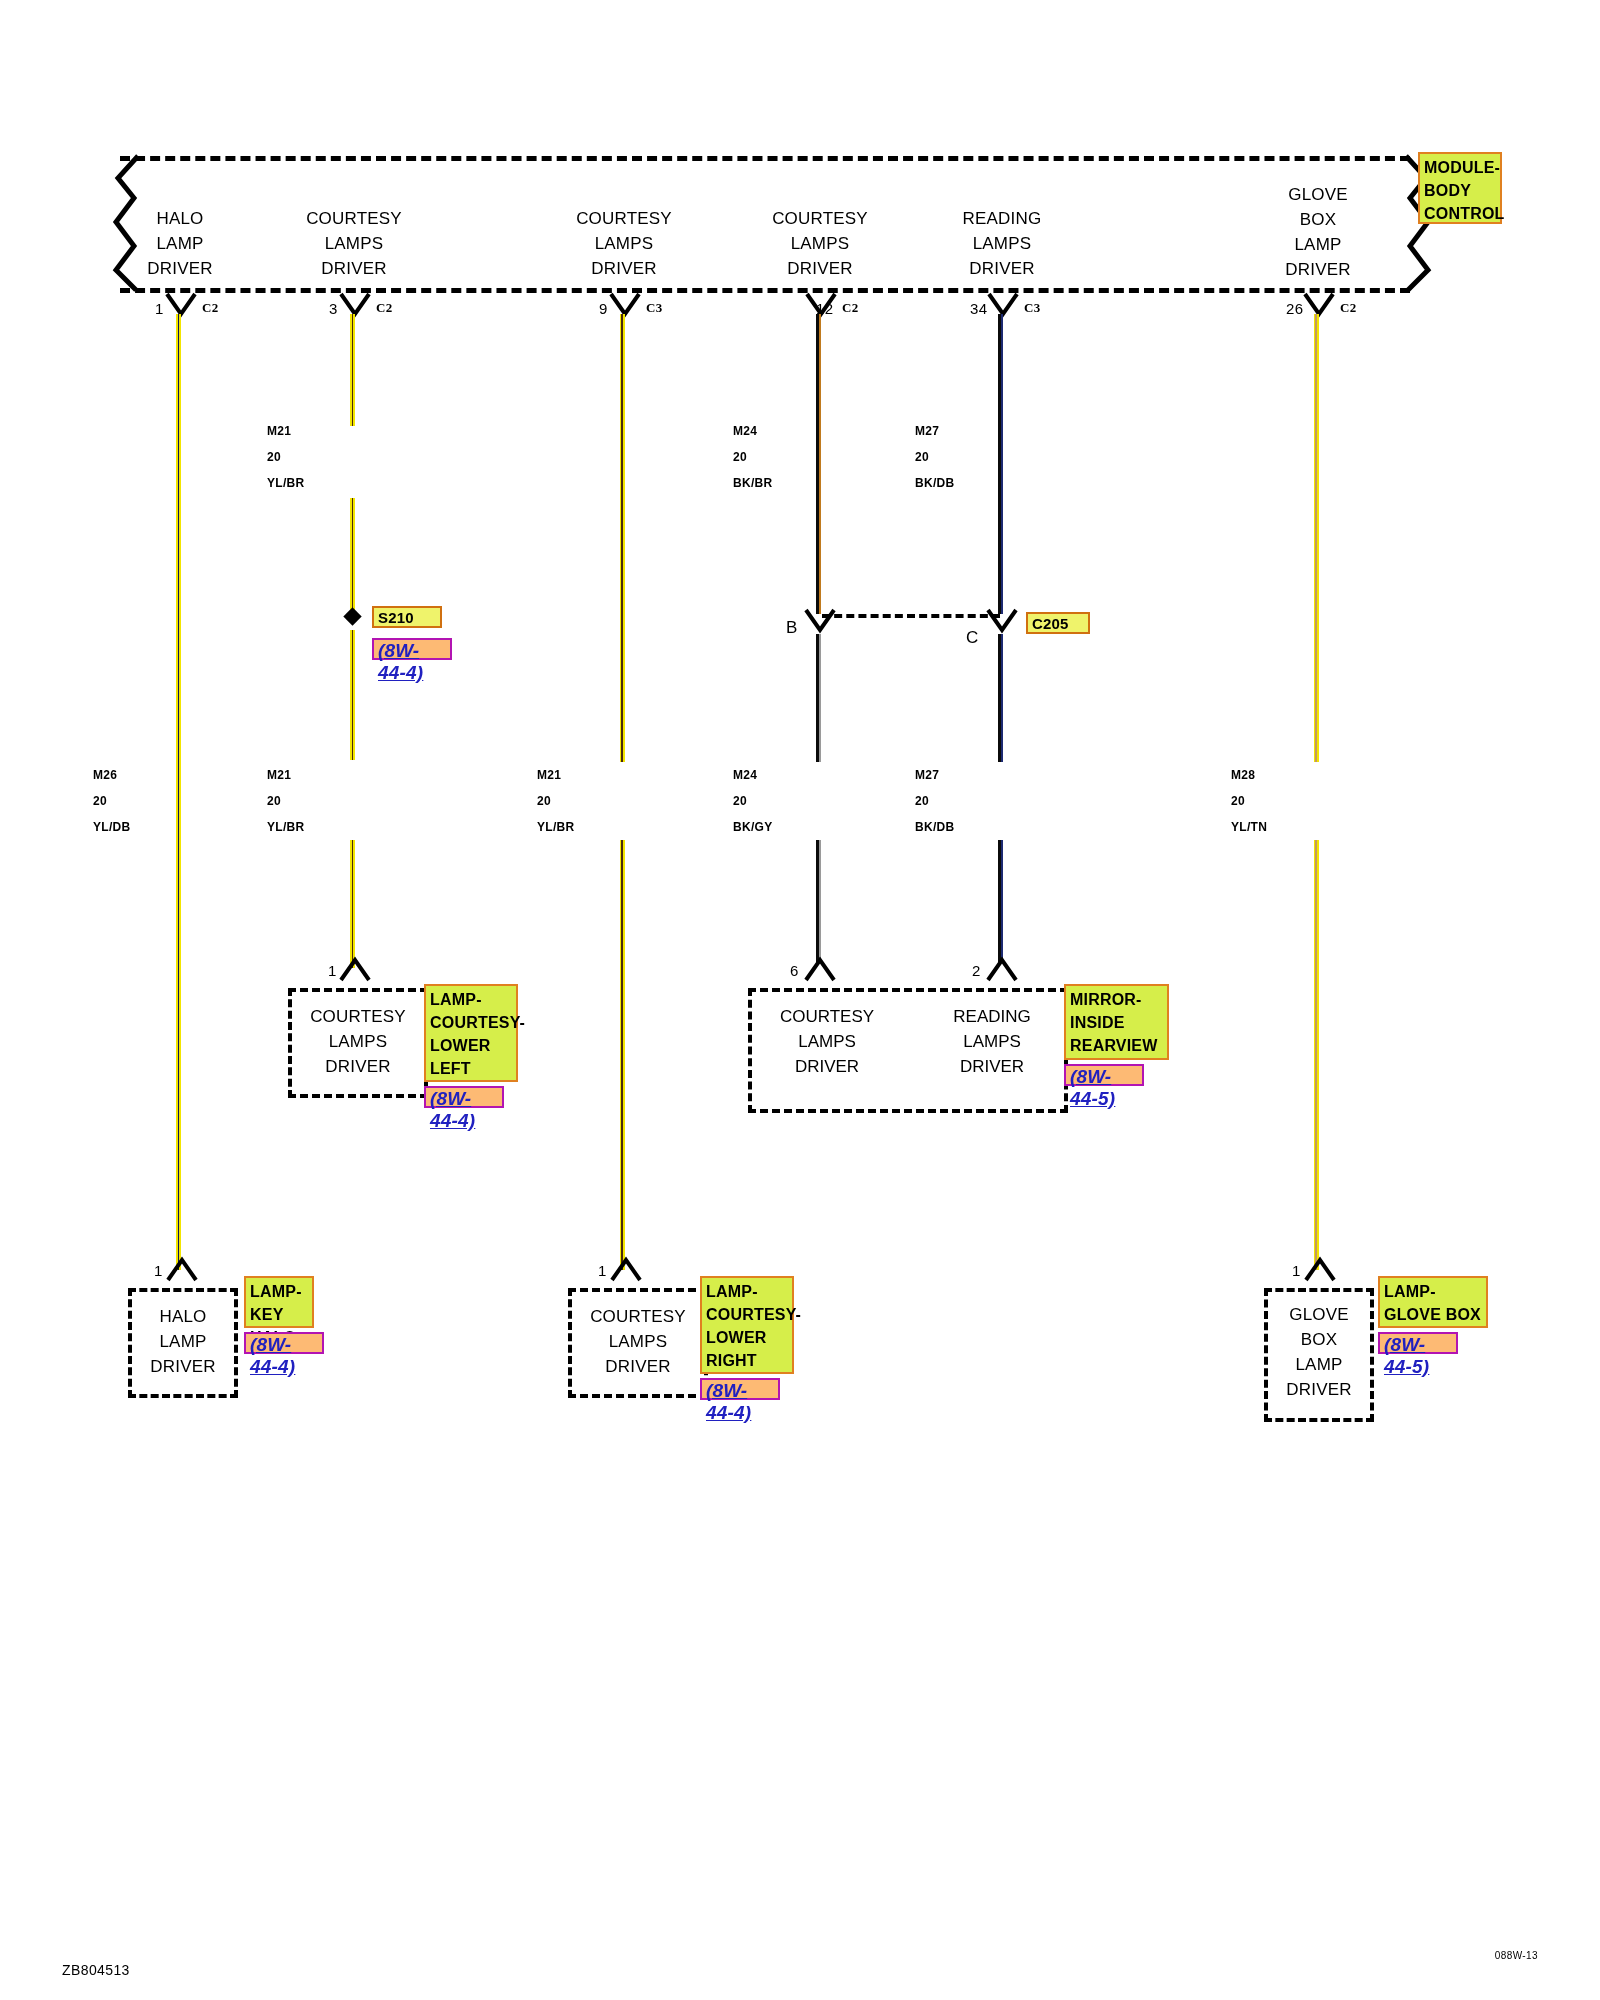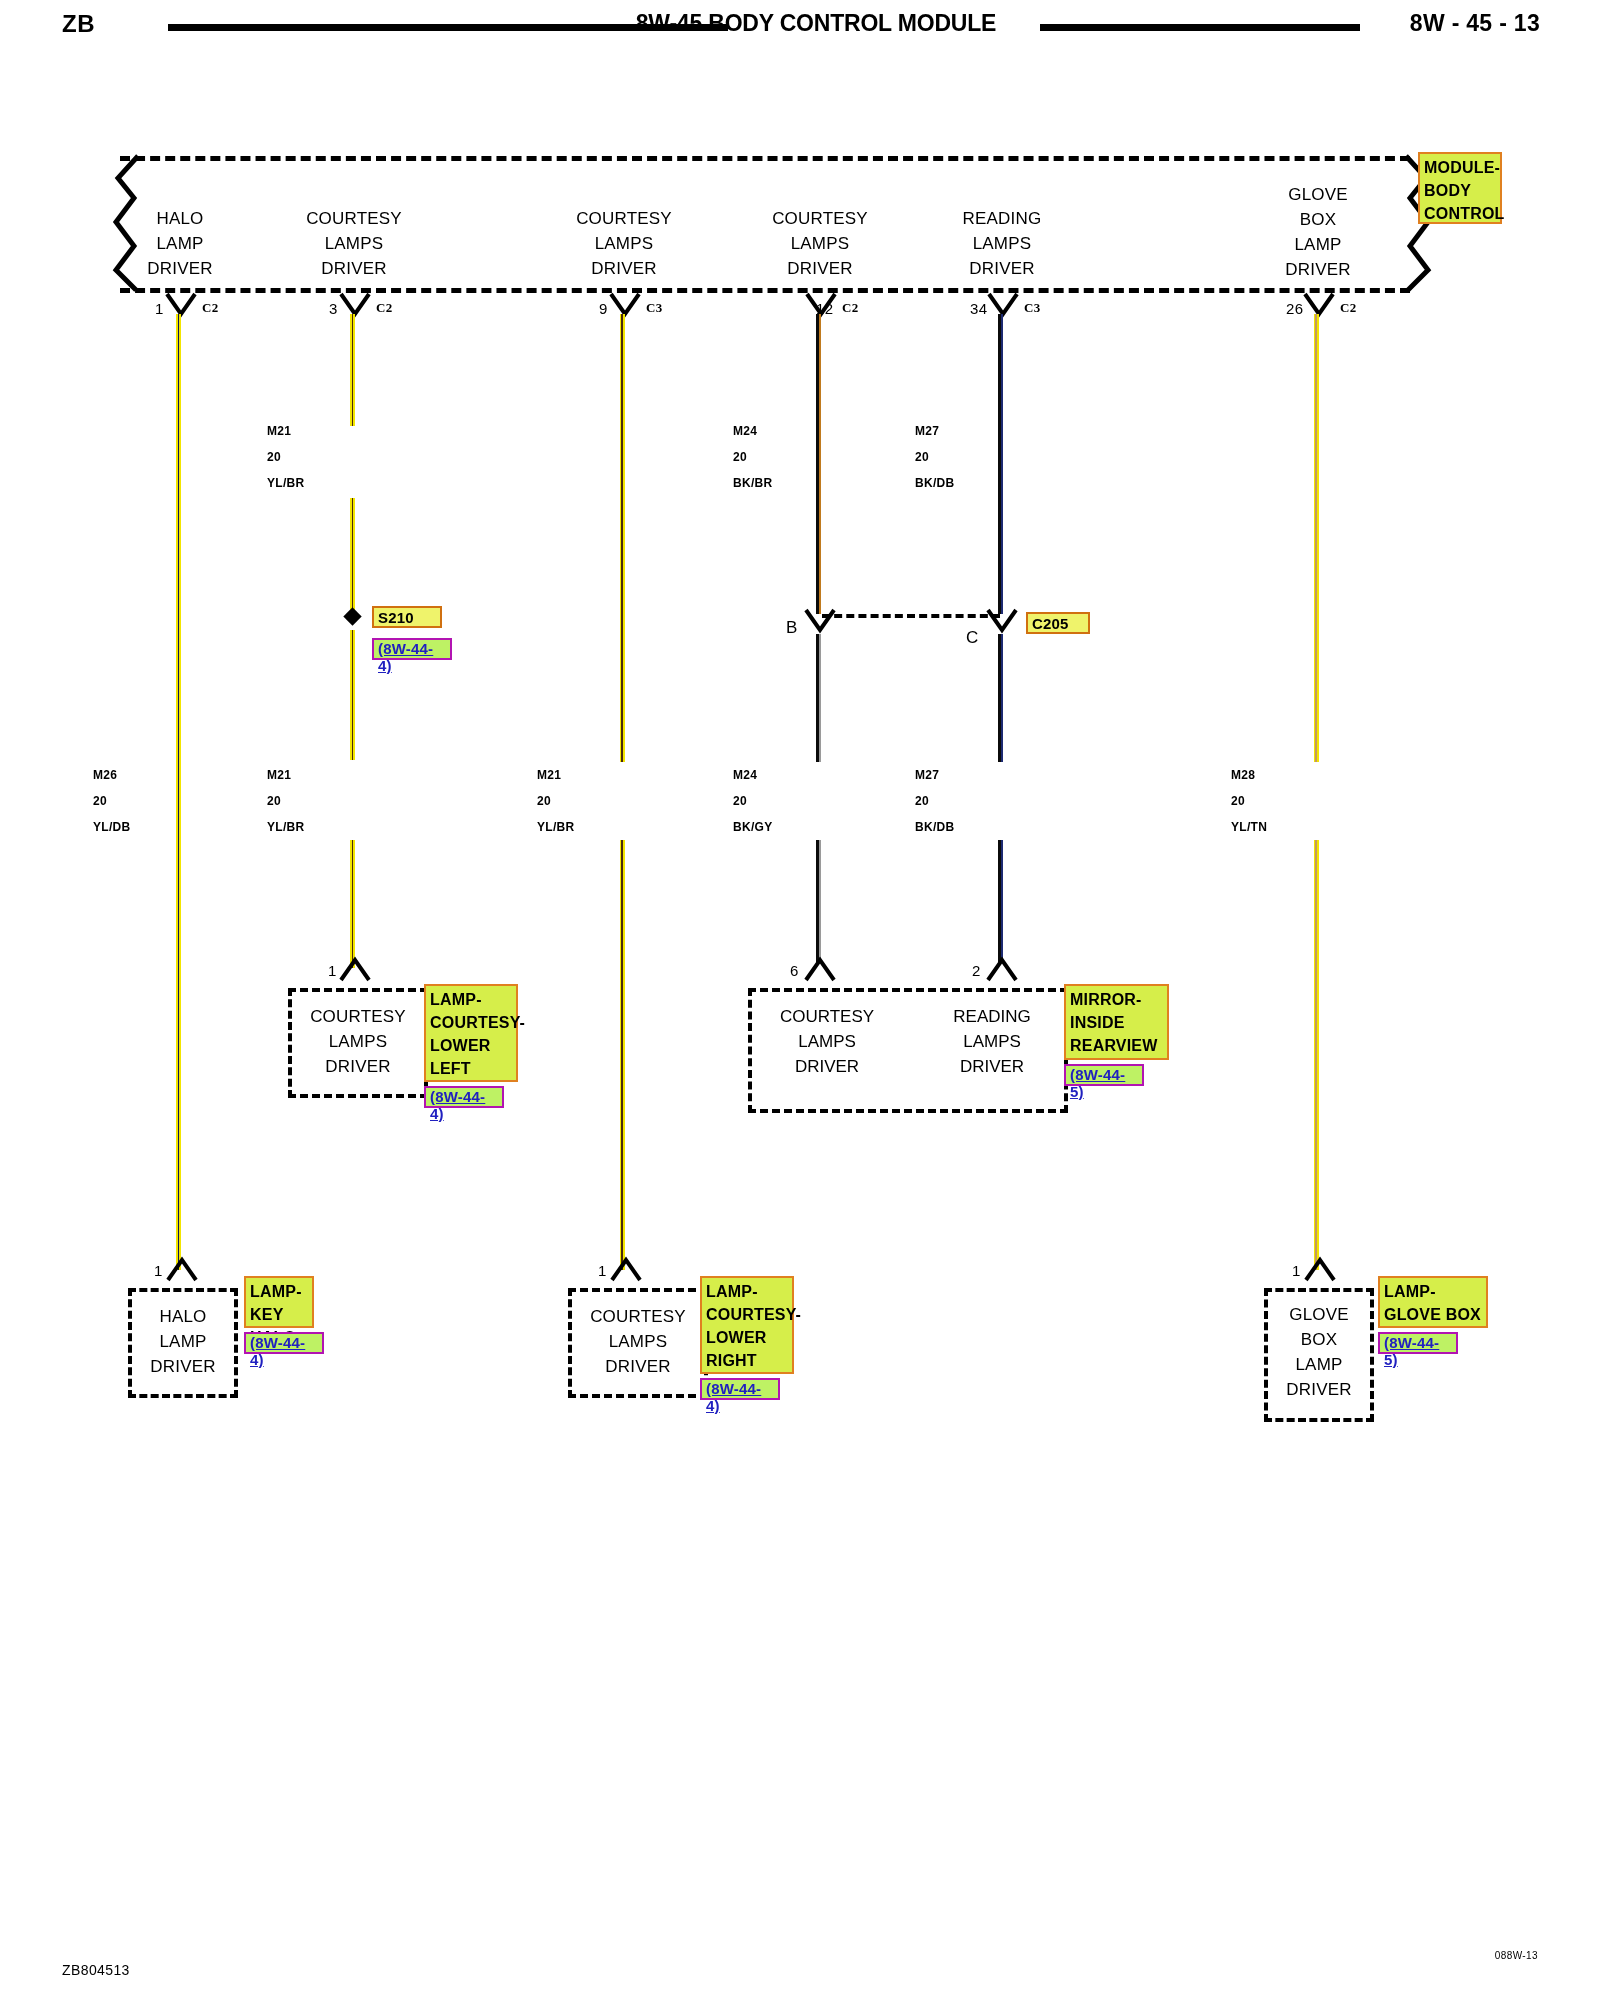--- a/index.html
+++ b/index.html
@@ -49,41 +49,34 @@
 
   
   .pin-num{position:absolute;font-size:15px;letter-spacing:.3px;}
   .conn-id{position:absolute;font-size:13px;font-weight:bold;letter-spacing:.3px;font-family:Liberation Serif, serif;}
 
   
   .tag{position:absolute;background:#d6ee4a;border:2px solid #e08020;box-sizing:border-box;
        font-size:16px;font-weight:bold;line-height:23px;letter-spacing:.2px;padding:2px 3px 2px 4px;color:#000;}
   .tag-sm{position:absolute;background:#eff36b;border:2px solid #d07010;box-sizing:border-box;
        font-size:15px;font-weight:bold;line-height:18px;letter-spacing:.2px;padding:1px 4px;color:#000;}
-  .ref{position:absolute;background:#bef264;border:2px solid #b214b2;box-sizing:border-box;
-       font-size:15px;font-weight:bold;color:#2020c0;letter-spacing:.2px;padding:0px 4px;text-decoration:underline;}
+  .ref{position:absolute;background:#fdba74;border:2px solid #b214b2;box-sizing:border-box;
+       font-size:19px;font-weight:bold;color:#2020c0;letter-spacing:.2px;padding:0px 4px;text-decoration:underline;font-style:italic;}
 
   
   .splice{position:absolute;width:13px;height:13px;background:#000;transform:rotate(45deg);}
 
   
   .c205-link{position:absolute;border-top:4px dashed #000;height:0;}
 </style>
 </head>
 <body>
 
 <div class="page">
 
-  <div class="hdr">
-    <div class="hdr-left">ZB</div>
-    <div class="hdr-rule-1"></div>
-    <div class="hdr-title">8W-45 BODY CONTROL MODULE</div>
-    <div class="hdr-rule-2"></div>
-    <div class="hdr-right">8W - 45 - 13</div>
-  </div>
 
   <div>
     <div class="mod-top"></div>
     <div class="mod-bot"></div>
 
     <svg style="position:absolute;left:104px;top:152px;" width="46" height="142">
       <polyline points="34,4 14,26 30,46 12,70 30,94 12,118 32,138" fill="none" stroke="#000" stroke-width="5" stroke-linecap="butt"></polyline>
     </svg>
 
     <svg style="position:absolute;left:1396px;top:152px;" width="46" height="142">

